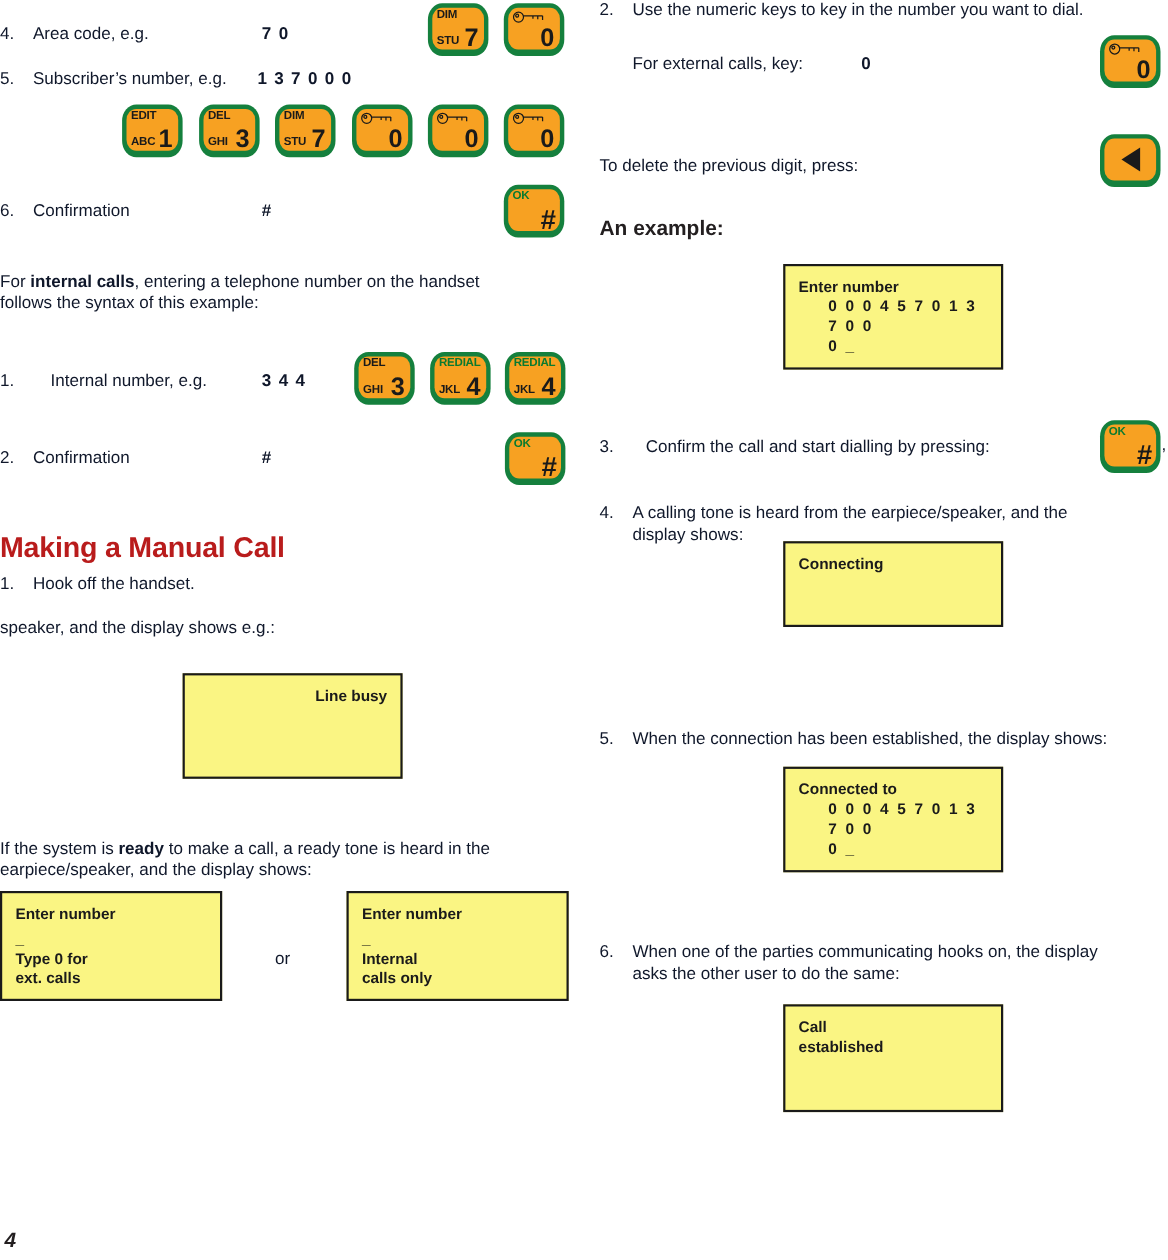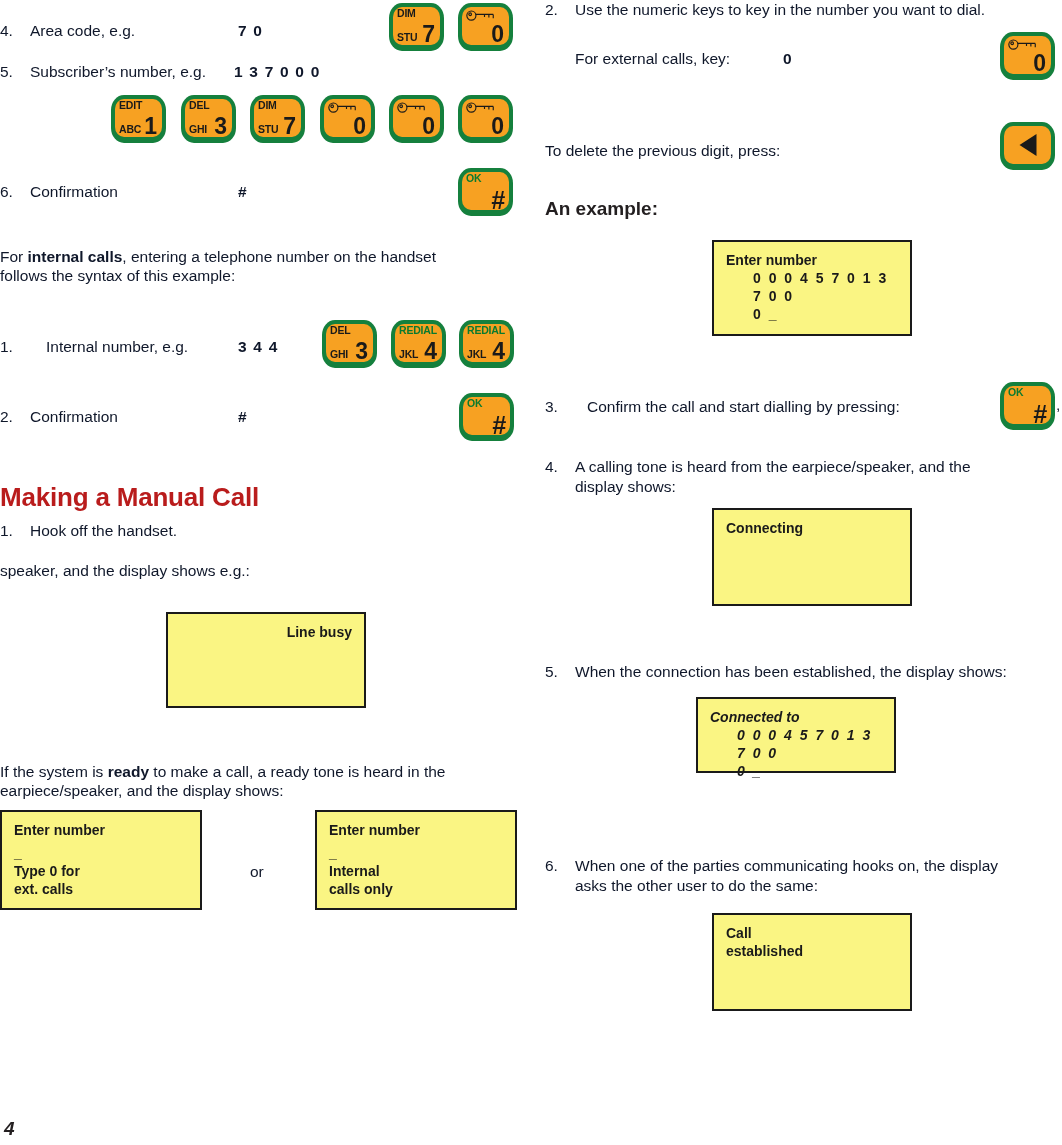--- a/index.html
+++ b/index.html
@@ -342,30 +342,30 @@
     </div>
   </div>
   <div class="abs body-txt" style="left:1056px;top:395px;">,</div>
 
   <div class="abs step" style="left:545px;top:457px;width:500px;">
     <span class="num">4.</span>
     <span class="abs" style="left:30px;top:0;white-space:nowrap;">A calling tone is heard from the earpiece/speaker, and the</span>
     <span class="abs" style="left:30px;top:20px;white-space:nowrap;">display shows:</span>
   </div>
 
-  <div class="lcd" style="left:712px;top:508px;width:200px;height:98px;">
+  <div class="lcd" style="left:712px;top:492px;width:200px;height:78px;">
     <div>Connecting</div>
   </div>
 
   <div class="abs step" style="left:545px;top:662px;width:510px;">
     <span class="num">5.</span>
     <span class="abs" style="left:30px;top:0;white-space:nowrap;">When the connection has been established, the display shows:</span>
   </div>
 
-  <div class="lcd" style="left:696px;top:697px;width:200px;height:76px;font-style:italic;">
+  <div class="lcd" style="left:712px;top:697px;width:200px;height:96px;">
     <div>Connected to</div>
     <div class="digits">0 0 0 4 5 7 0 1 3 7 0 0</div>
     <div class="digits">0 _</div>
   </div>
 
   <div class="abs step" style="left:545px;top:856px;width:500px;">
     <span class="num">6.</span>
     <span class="abs" style="left:30px;top:0;white-space:nowrap;">When one of the parties communicating hooks on, the display</span>
     <span class="abs" style="left:30px;top:20px;white-space:nowrap;">asks the other user to do the same:</span>
   </div>

